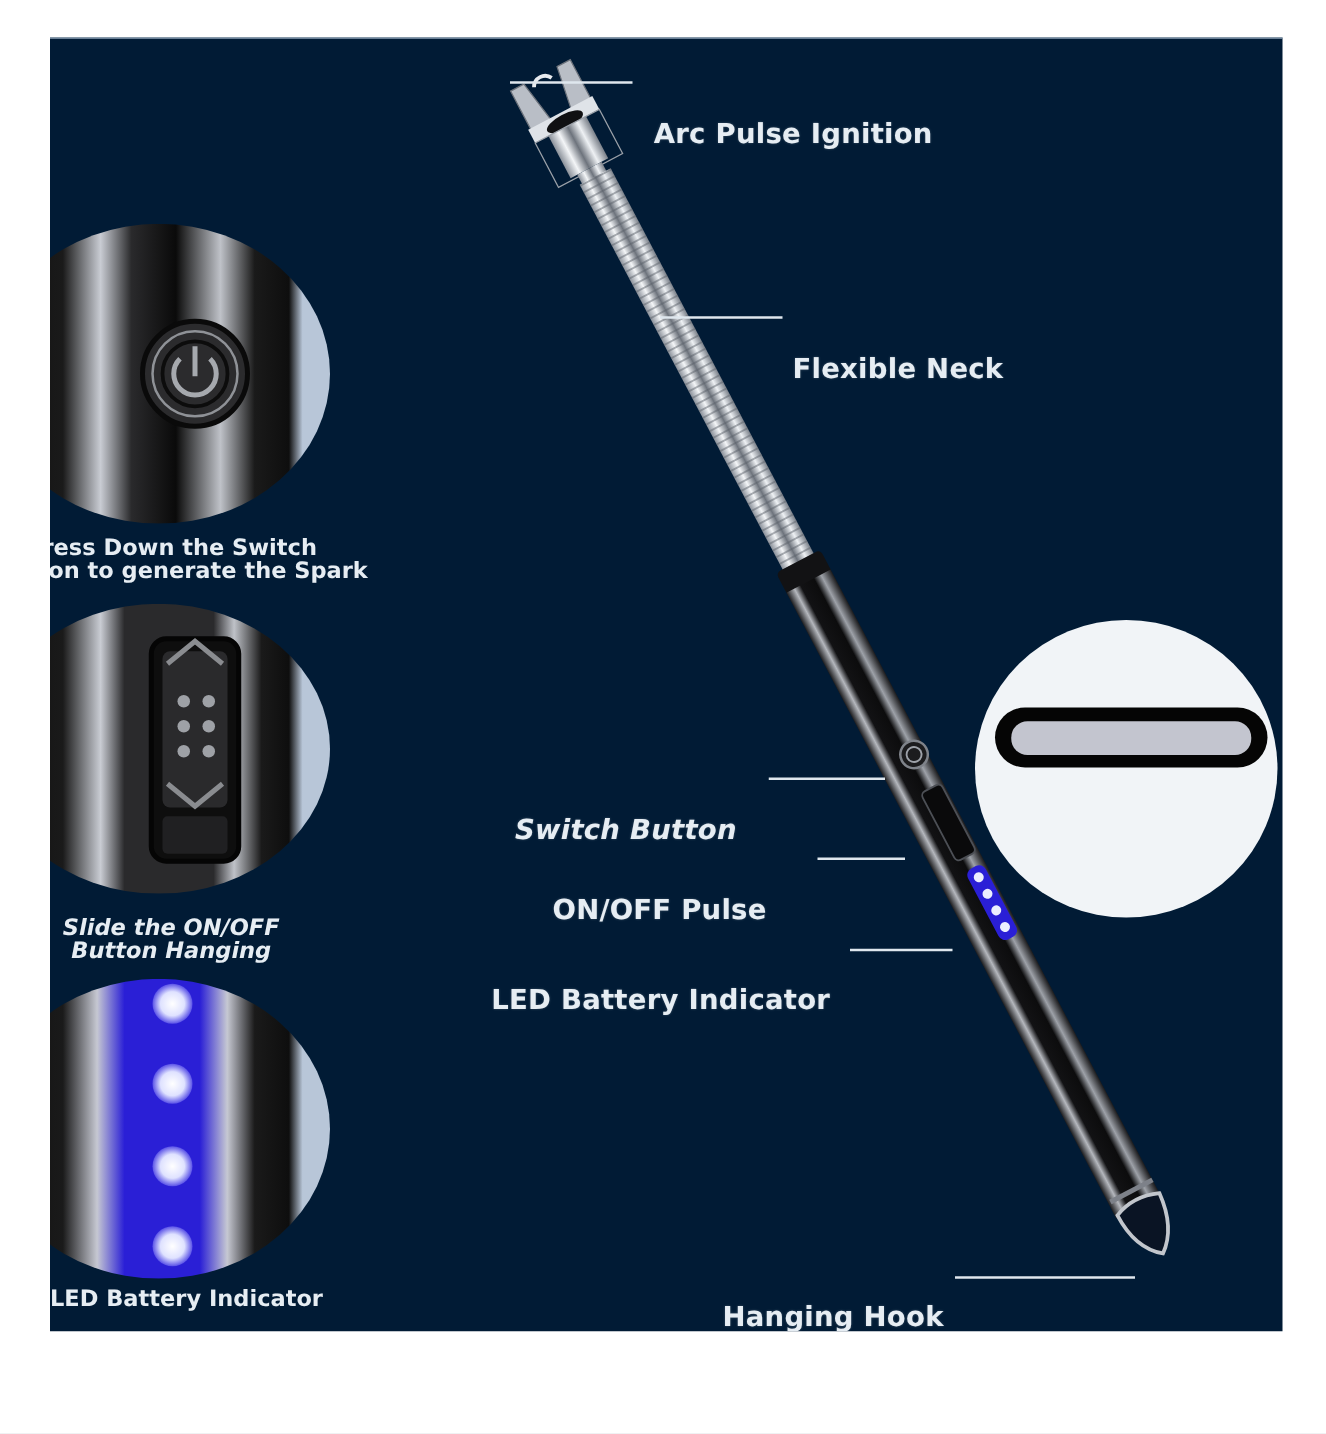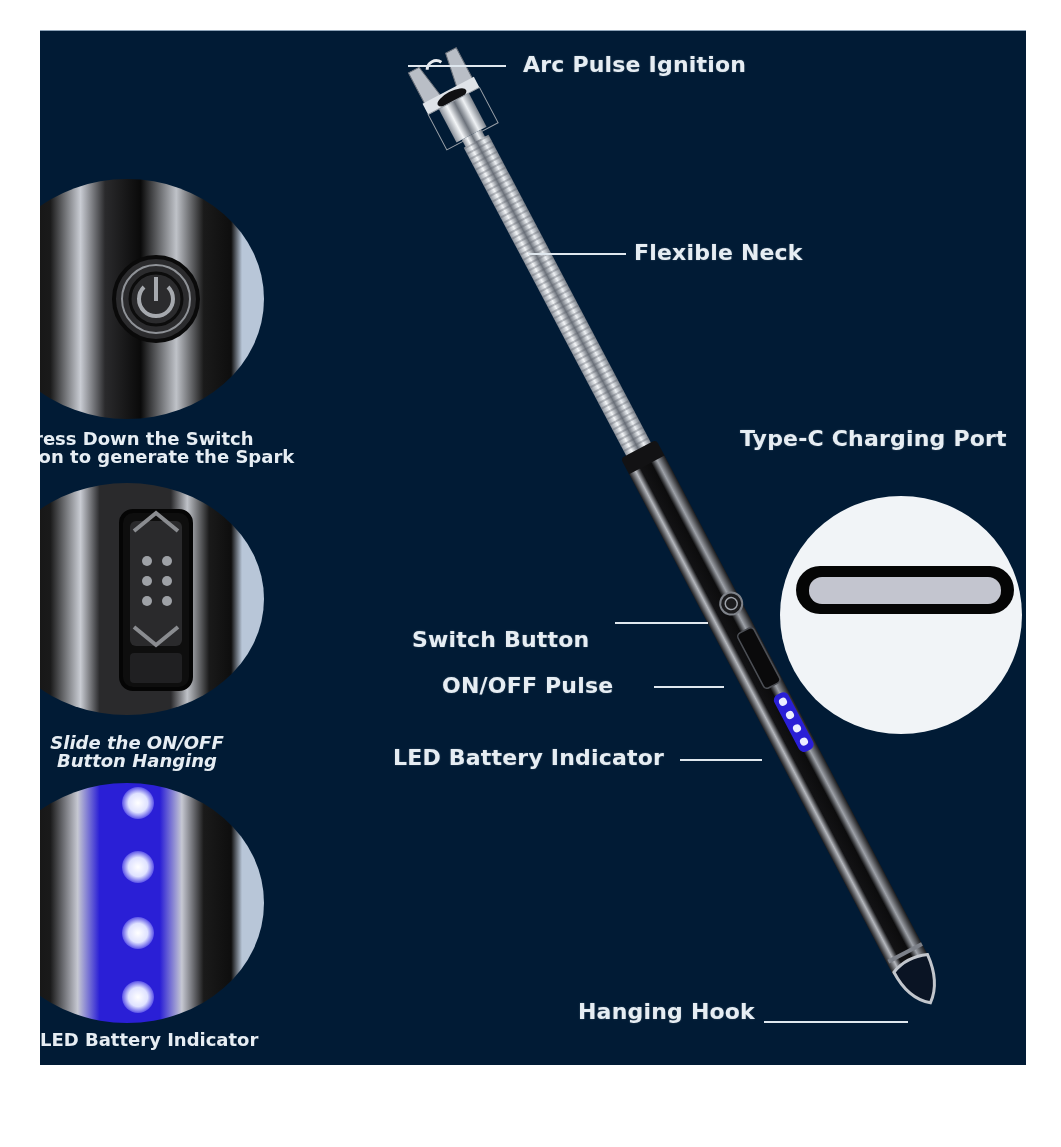--- a/index.html
+++ b/index.html
@@ -1,18 +1,18 @@
 <!DOCTYPE html>
 <html><head>
 <meta charset="utf-8">
 <style>
   html, body { margin:0; padding:0; background:#ffffff; }
   body { width:1061px; height:1147px; position:relative; overflow:hidden; font-family:"DejaVu Sans", sans-serif; }
   .panel { position:absolute; left:40px; top:30px; width:986px; height:1034px; background:#011b35; overflow:hidden; border-top:1px solid #8da3b8; }
-  .label { position:absolute; color:#e6edf3; font-weight:bold; font-size:22px; white-space:nowrap; letter-spacing:0.2px; text-shadow:0 0 2px rgba(255,255,255,0.25); }
+  .label { position:absolute; color:#e6edf3; font-weight:bold; font-size:22px; white-space:nowrap; letter-spacing:0.2px; text-shadow:0 0 2px rgba(255,255,255,0.25);margin-top:43px; }
   .caption { position:absolute; color:#e6edf3; font-weight:bold; font-size:18px; line-height:18px; text-align:center; white-space:nowrap; }
   .circle { position:absolute; border-radius:50%; overflow:hidden; }
   svg { position:absolute; left:0; top:0; }
 </style>
 </head>
 <body>
 
 <div class="panel">
 
   <div class="circle" style="left:-50px; top:148px; width:274px; height:240px; border-radius:50%;">
@@ -182,19 +182,18 @@
 
   <div class="circle" style="left:740px; top:465px; width:242px; height:238px; background:#f1f4f7;">
     <svg width="242" height="238" viewBox="0 0 242 238">
       <rect x="16" y="70" width="218" height="48" rx="24" fill="#050505"></rect>
       <rect x="29" y="81" width="192" height="27" rx="13" fill="#c3c5cf"></rect>
     </svg>
   </div>
 
   <div class="label" style="left:483px; top:21px;">Arc Pulse Ignition</div>
   <div class="label" style="left:594px; top:209px;text-align:right;">Flexible Neck</div>
-  <div class="label" style="left:700px; top:395px;">Type-C Charging Port</div>
-  <div class="label" style="left:372px; top:596px;">Switch Button</div>
+  <div class="label" style="left:372px; top:578px;font-style:italic;">Switch Button</div>
   <div class="label" style="left:402px; top:642px;">ON/OFF Pulse</div>
   <div class="label" style="left:353px; top:714px;">LED Battery Indicator</div>
   <div class="label" style="left:538px; top:968px;">Hanging Hook</div>
 
 </div>
 
 </body></html>

